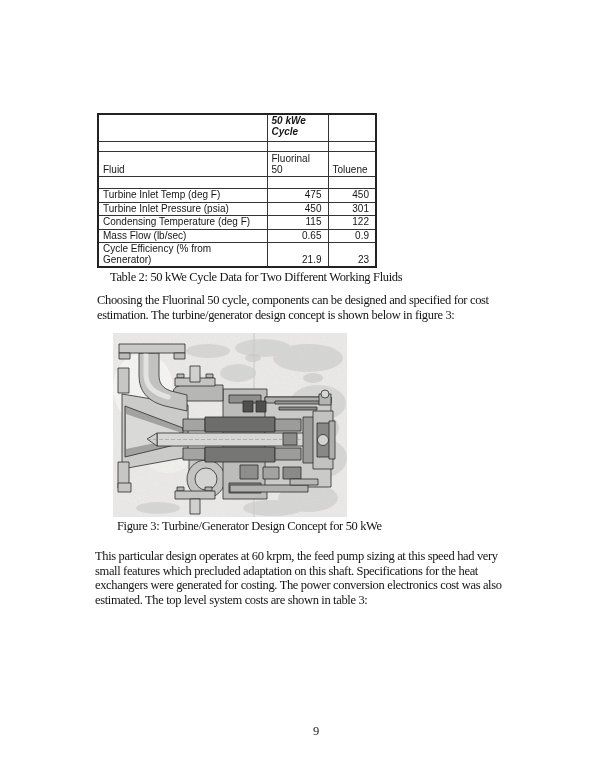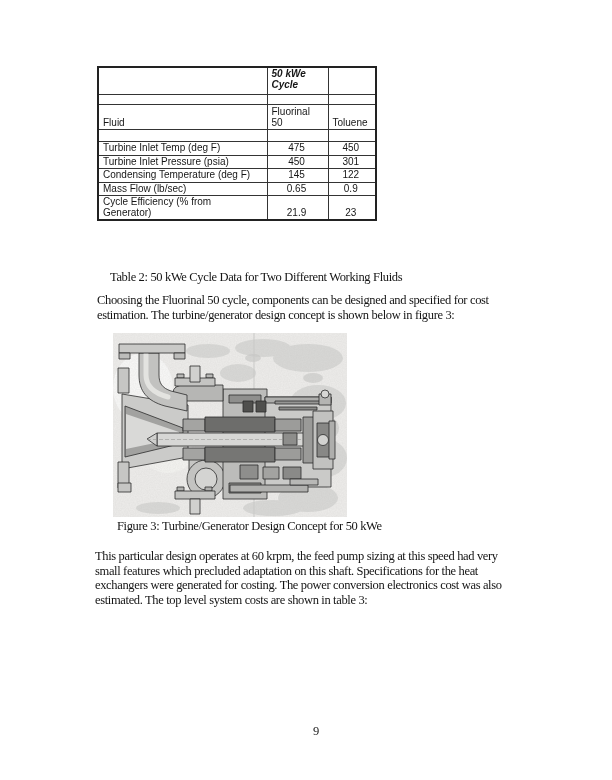--- a/index.html
+++ b/index.html
@@ -7,24 +7,24 @@
     width:612px;height:780px;background:#ffffff;position:relative;
     font-family:"Liberation Serif",serif;color:#1b1b1b;overflow:hidden;
   }
   .abs{position:absolute}
 
   
   .tblwrap{left:97px;top:66px}
   table.dt{
     border-collapse:collapse;table-layout:fixed;width:278px;
     font-family:"Liberation Sans",sans-serif;font-size:10px;line-height:10.5px;
-    color:#161616;border:2px solid #222;
+    color:#161616;border:2px solid #222;margin-top:47px;
   }
   table.dt td{border:1px solid #343434;vertical-align:bottom;padding:1px 4px;overflow:hidden}
-  table.dt td.num{text-align:center;padding-right:6px}
+  table.dt td.num{text-align:right;padding-right:6px}
   table.dt td.hdrcell{font-weight:bold;font-style:italic;vertical-align:top;white-space:pre-line}
   .pl{white-space:pre-line}
   tr.rh  td{height:24px}
   tr.rt  td{height:7px}
   tr.rf  td{height:22px}
   tr.rt2 td{height:9px}
   tr.rd  td{height:10.5px}
   tr.rl  td{height:19px}
 
   
@@ -78,21 +78,21 @@
       <td class="num">475</td>
       <td class="num">450</td>
     </tr>
     <tr class="rd">
       <td>Turbine Inlet Pressure  (psia)</td>
       <td class="num">450</td>
       <td class="num">301</td>
     </tr>
     <tr class="rd">
       <td>Condensing Temperature  (deg F)</td>
-      <td class="num">145</td>
+      <td class="num">115</td>
       <td class="num">122</td>
     </tr>
     <tr class="rd">
       <td>Mass Flow (lb/sec)</td>
       <td class="num">0.65</td>
       <td class="num">0.9</td>
     </tr>
     <tr class="rl">
       <td class="pl">Cycle Efficiency (% from
 Generator)</td>

